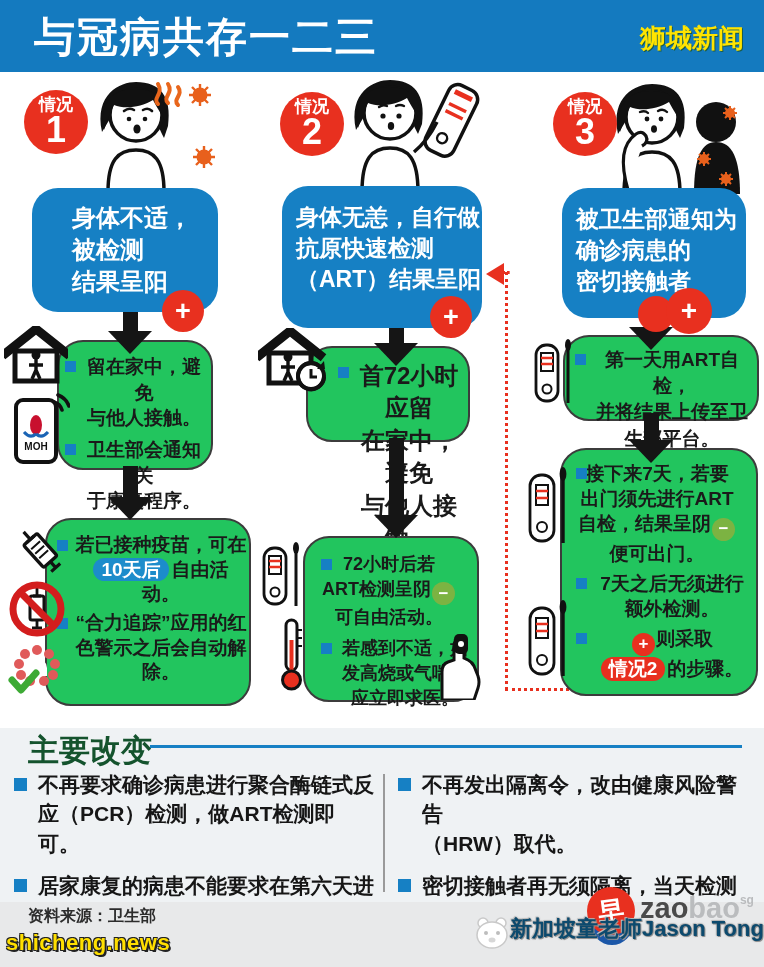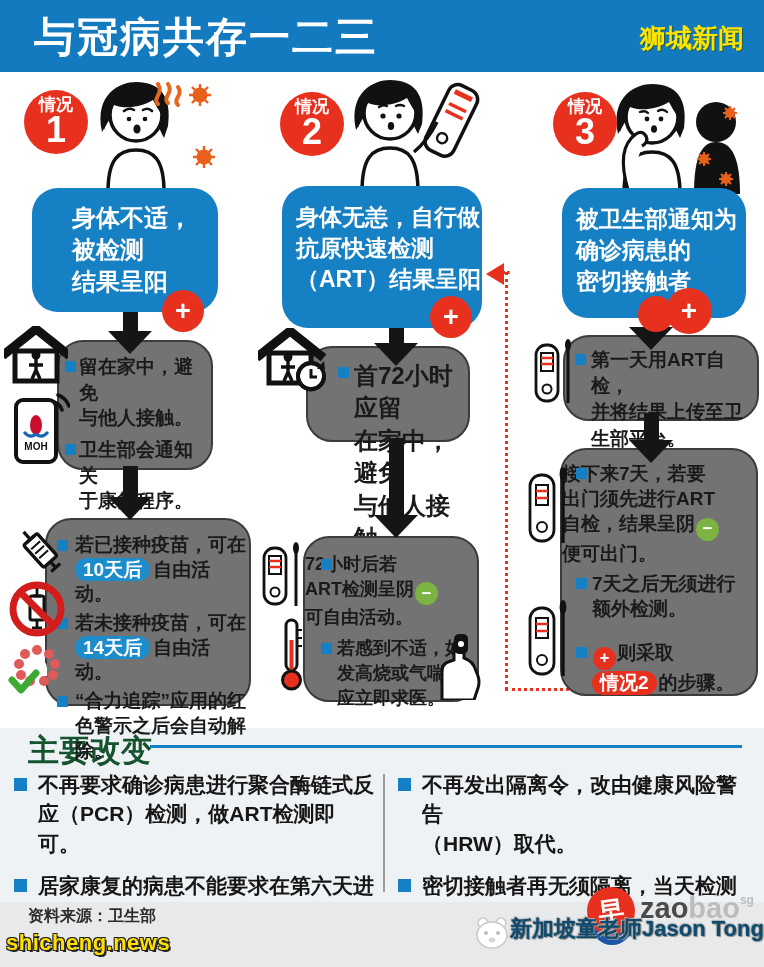--- a/index.html
+++ b/index.html
@@ -32,21 +32,21 @@
   .bg-green{background:#7cb342;}
   .bg-red{background:#e8301f;}
 
   
   .arrow{position:absolute;width:44px;display:flex;flex-direction:column;align-items:center;z-index:3;}
   .arrow .stem{width:15px;background:#151515;flex:1;}
   .arrow .head{width:0;height:0;border-left:22px solid transparent;border-right:22px solid transparent;
                border-top:23px solid #151515;}
 
   
-  .stepbox{background:#737373;border:2.5px solid #3c3c3c;border-radius:26px;z-index:2;color:#1a1a1a;}
+  .stepbox{background:#22c55e;border:2.5px solid #3c3c3c;border-radius:26px;z-index:2;color:#1a1a1a;text-align:center;}
   .li{position:relative;}
   .sq{position:absolute;width:11px;height:11px;background:#1680c4;top:7px;}
   .pill-blue{display:inline-block;background:#1c8ccb;color:#fff;font-weight:700;border-radius:12px;
              padding:0 8px;line-height:23px;margin-right:3px;}
   .pill-red{display:inline-block;background:#e8301f;color:#fff;font-weight:700;border-radius:13px;
             padding:0 8px;line-height:24px;margin-right:2px;}
 
   
   .dotv{position:absolute;border-left:3px dotted #e8301f;z-index:1;}
   .doth{position:absolute;border-top:3px dotted #e8301f;z-index:1;}
@@ -169,25 +169,20 @@
       <i class="stem"></i>
       <i class="head"></i>
     </div>
 
   <div class="abs stepbox" style="left:45px;top:518px;width:206px;height:188px;padding:13px 2px 0 8px;box-sizing:border-box;font-size:19px;font-weight:600;line-height:1.3;">
     <div class="li" style="padding-left:20px;margin-bottom:4px;">
       <span class="sq" style="left:2px;"></span>
       <span class="pre">若已接种疫苗，可在
 </span><span class="pill-blue">10天后</span><span class="pre">自由活动。</span>
     </div>
-    <div class="li" style="padding-left:20px;margin-bottom:4px;">
-      <span class="sq" style="left:2px;"></span>
-      <span class="pre">若未接种疫苗，可在
-</span><span class="pill-blue">14天后</span><span class="pre">自由活动。</span>
-    </div>
     <div class="li" style="padding-left:20px;">
       <span class="sq" style="left:2px;"></span>
       <span class="pre">“合力追踪”应用的红
 色警示之后会自动解
 除。</span>
     </div>
   </div>
 
   <svg class="ic" style="left:12px;top:522px;" width="54" height="54" viewBox="0 0 54 54">
     <g transform="rotate(-42 27 27)" stroke="#111" fill="#fff">
@@ -404,21 +399,21 @@
   <div class="abs stepbox" style="left:560px;top:448px;width:198px;height:248px;padding:11px 4px 0 0;box-sizing:border-box;font-size:19px;font-weight:600;line-height:1.32;">
     <div class="li" style="margin-bottom:5px;">
       <span class="sq" style="left:14px;"></span>
       <span class="pre">接下来7天，若要
 出门须先进行ART
 自检，结果呈阴</span><span class="inline-badge bg-green">
           <span>−</span>
         </span><span class="pre">
 便可出门。</span>
     </div>
-    <div class="li" style="padding-left:30px;margin-bottom:19px;">
+    <div class="li" style="padding-left:30px;margin-bottom:5px;">
       <span class="sq" style="left:14px;"></span>
       <span class="pre">7天之后无须进行
 额外检测。</span>
     </div>
     <div class="li" style="padding-left:30px;">
       <span class="sq" style="left:14px;"></span>
       <span class="inline-badge bg-red">
           <span>+</span>
         </span><span class="pre">则采取
 </span><span class="pill-red">情况2</span><span class="pre">的步骤。</span>

